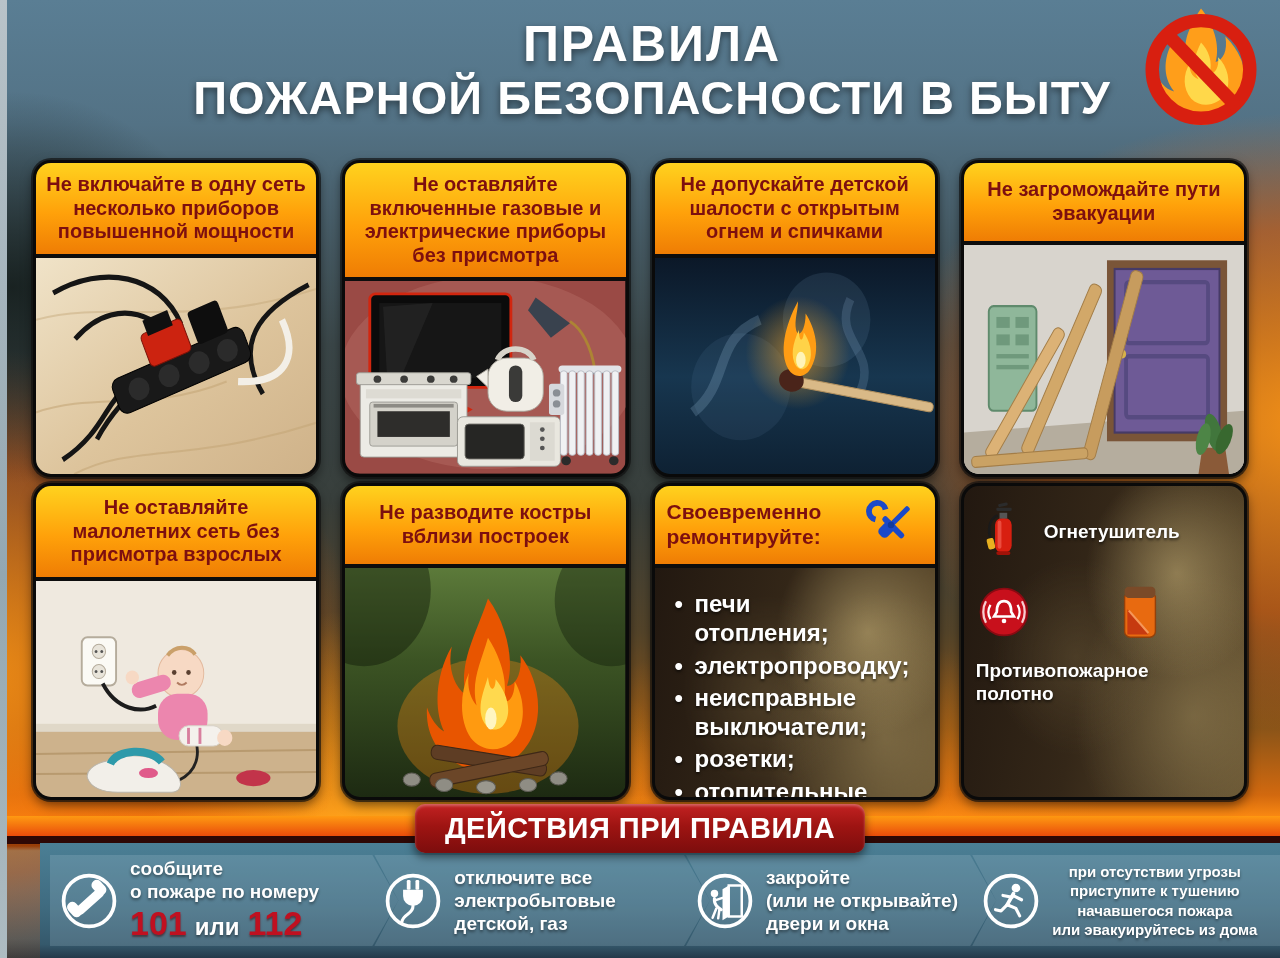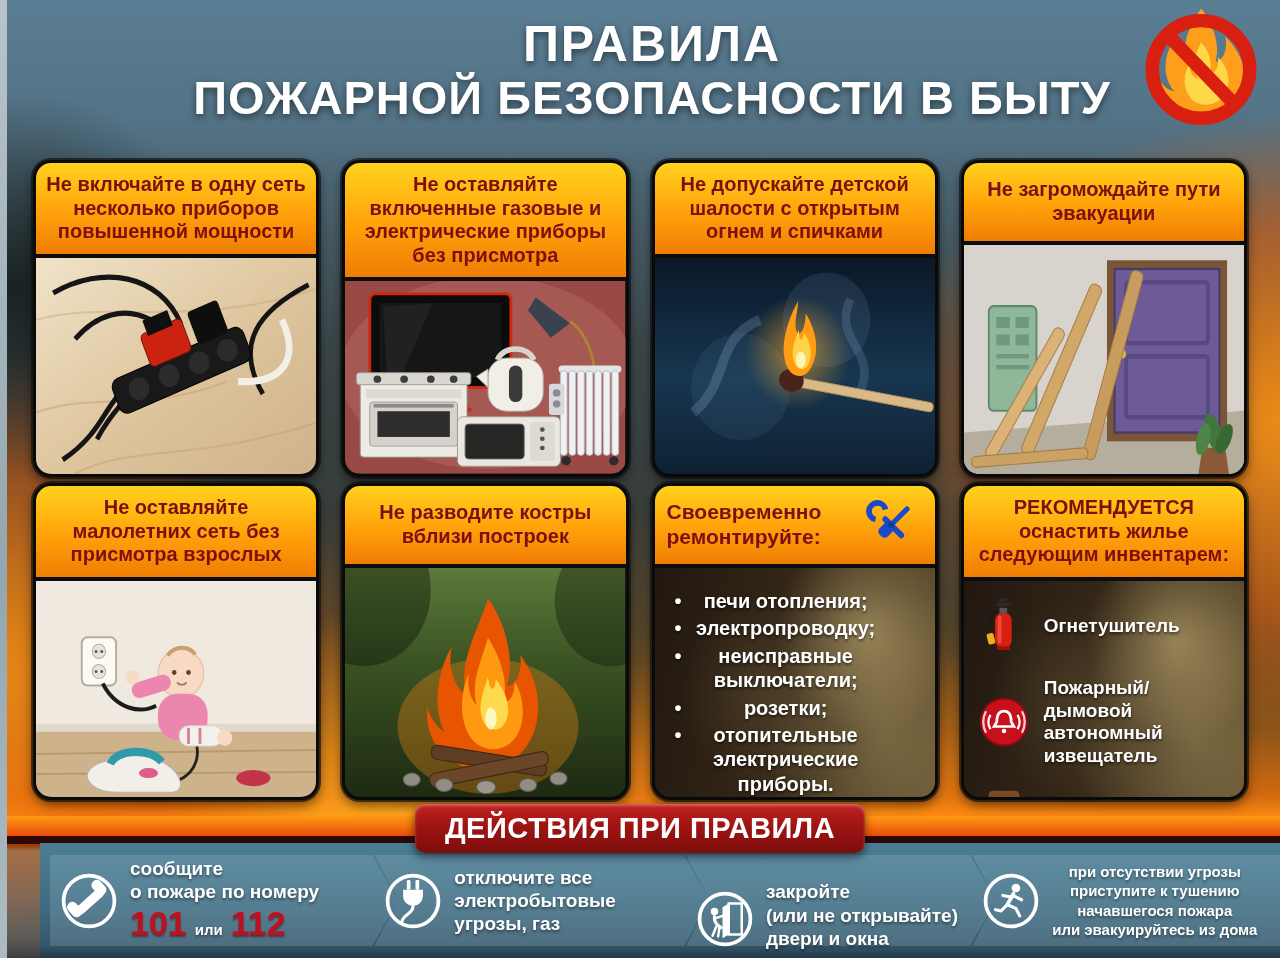--- a/index.html
+++ b/index.html
@@ -36,51 +36,51 @@
   .card-body{flex:1;position:relative;min-height:0;}
   .card-body svg.ill{width:100%;height:100%;display:block;}
   .smoke-body{
     background:
       radial-gradient(130px 150px at 76% 28%, rgba(202,180,122,.55), rgba(202,180,122,0) 70%),
       radial-gradient(170px 210px at 82% 74%, rgba(168,148,98,.45), rgba(168,148,98,0) 70%),
       radial-gradient(120px 140px at 40% 55%, rgba(120,102,66,.35), rgba(120,102,66,0) 70%),
       linear-gradient(100deg,#221810 0%,#342718 45%,#4c3c24 75%,#63502f 100%);
   }
   .repair-list{list-style:none;margin:10px 0 0 0;padding:8px 58px 8px 14px;color:#fff;
-    font-weight:bold;font-size:20px;line-height:1.22;text-align:center;}
+    font-weight:bold;font-size:24px;line-height:1.22;}
   .repair-list li{position:relative;padding-left:26px;margin:3px 0;text-shadow:0 2px 3px rgba(0,0,0,.6);}
   .repair-list li::before{content:"•";position:absolute;left:6px;top:0;}
   .equip{display:grid;grid-template-columns:56px 1fr;gap:18px 12px;align-items:center;
     padding:14px 8px 10px 12px;color:#fff;font-weight:bold;font-size:19px;line-height:1.2;}
   .equip .eq-label{text-shadow:0 2px 3px rgba(0,0,0,.6);}
   .equip svg{display:block;margin:0 auto;}
 
   .banner-band{position:absolute;left:0;top:816px;width:100%;height:21px;
     background:linear-gradient(180deg,#ff9a12,#e8480a);z-index:1;}
   .banner-line{position:absolute;left:0;top:836px;width:100%;height:8px;background:#2d0805;z-index:1;}
   .banner{position:absolute;top:804px;left:50%;transform:translateX(-50%);z-index:6;
     background:linear-gradient(180deg,#c32222 0%,#9e1412 45%,#7c0d0d 100%);
     border-radius:10px;padding:8px 30px;color:#fff;font-weight:bold;font-size:29px;letter-spacing:.5px;
     box-shadow:inset 0 2px 3px rgba(255,255,255,.3),0 4px 8px rgba(0,0,0,.5);white-space:nowrap;}
 
   .bottom{position:absolute;left:0;top:843px;width:1280px;height:115px;z-index:2;
     background:linear-gradient(180deg,#4b7f95 0%,#3f6b80 55%,#35596c 88%,#24394a 100%);
     display:flex;align-items:stretch;overflow:hidden;padding-left:8px;box-sizing:border-box;margin-left:40px;}
   .action{position:relative;display:flex;align-items:center;gap:10px;padding:8px 6px 8px 10px;box-sizing:border-box;}
-  .a1{width:25.5%;}.a2{width:24.5%;}.a3{width:22.5%;align-items:flex-end;}.a4{width:27.5%;}
+  .a1{width:25.5%;}.a2{width:24.5%;}.a3{width:22.5%;}.a4{width:27.5%;}
   .band{position:absolute;top:12px;bottom:12px;left:2px;right:-26px;background:rgba(213,233,240,.16);
     clip-path:polygon(0 0,calc(100% - 26px) 0,100% 50%,calc(100% - 26px) 100%,0 100%,24px 50%);}
   .a1 .band{clip-path:polygon(0 0,calc(100% - 26px) 0,100% 50%,calc(100% - 26px) 100%,0 100%);}
   .action .circ{position:relative;width:62px;height:62px;flex-shrink:0;}
   .action .txt{position:relative;color:#fff;font-weight:bold;font-size:19px;line-height:1.22;
     text-shadow:0 2px 3px rgba(0,0,0,.45);}
   .a4 .txt{font-size:15px;line-height:1.3;text-align:center;}
   .numline{display:flex;align-items:baseline;gap:8px;}
   .num{color:#c01020;font-size:34px;font-weight:bold;text-shadow:0 2px 2px rgba(60,0,0,.5);}
-  .sep{font-size:15px;}
+  .sep{font-size:24px;}
 </style>
 </head>
 <body>
 
 <div class="poster">
   <div class="edge-left"></div>
 
   <div class="title">
     <div class="l1">ПРАВИЛА</div>
     <div class="l2">ПОЖАРНОЙ БЕЗОПАСНОСТИ В БЫТУ</div>
@@ -333,21 +333,20 @@
           <li>печи отопления;</li>
           <li>электропроводку;</li>
           <li>неисправные выключатели;</li>
           <li>розетки;</li>
           <li>отопительные электрические приборы.</li>
         </ul>
       </div>
     </div>
 
     <div class="card">
-      <div class="card-header">РЕКОМЕНДУЕТСЯ оснастить жилье следующим инвентарем:</div>
       <div class="card-body smoke-body">
         <div class="equip">
           <svg width="40" height="64" viewBox="0 0 60 100">
             <path d="M20,24 C6,30 4,48 10,64" stroke="#1a1a1a" stroke-width="4" fill="none"></path>
             <rect x="4" y="60" width="11" height="17" rx="3" transform="rotate(-14 9 68)" fill="#e8b020"></rect>
             <rect x="16" y="28" width="26" height="54" rx="11" fill="#d81f10"></rect>
             <rect x="20" y="32" width="6" height="44" rx="3" fill="#f0584a" opacity=".8"></rect>
             <rect x="23" y="20" width="12" height="9" fill="#555"></rect>
             <rect x="18" y="12" width="24" height="5" rx="2" fill="#2b2b2b"></rect>
             <rect x="21" y="5" width="15" height="5" rx="2" transform="rotate(-12 28 8)" fill="#2b2b2b"></rect>
@@ -357,21 +356,20 @@
 
           <svg width="54" height="54" viewBox="0 0 60 60">
             <circle cx="30" cy="30" r="26" fill="#c8101c" stroke="#8a0a12" stroke-width="2"></circle>
             <path d="M30,18 C36,18 38,24 38,30 L41,35 L19,35 L22,30 C22,24 24,18 30,18 Z" fill="none" stroke="#fff" stroke-width="3"></path>
             <circle cx="30" cy="40" r="2.6" fill="#fff"></circle>
             <path d="M15,22 C12,27 12,33 15,38" stroke="#fff" stroke-width="2.5" fill="none"></path>
             <path d="M45,22 C48,27 48,33 45,38" stroke="#fff" stroke-width="2.5" fill="none"></path>
             <path d="M10,18 C6,25 6,35 10,42" stroke="#fff" stroke-width="2.5" fill="none" opacity=".8"></path>
             <path d="M50,18 C54,25 54,35 50,42" stroke="#fff" stroke-width="2.5" fill="none" opacity=".8"></path>
           </svg>
-          <div class="eq-label">Пожарный/дымовой автономный извещатель</div>
 
           <svg width="42" height="60" viewBox="0 0 60 84">
             <rect x="8" y="14" width="44" height="64" rx="8" fill="#e86a10" stroke="#93400a" stroke-width="2"></rect>
             <rect x="8" y="6" width="44" height="16" rx="6" fill="#7a4a28"></rect>
             <polygon points="12,74 12,38 42,74" fill="#c63a10"></polygon>
             <line x1="14" y1="40" x2="42" y2="72" stroke="#f5975a" stroke-width="3"></line>
           </svg>
           <div class="eq-label">Противопожарное полотно</div>
         </div>
       </div>
@@ -414,21 +412,21 @@
           <circle cx="50" cy="50" r="41" fill="none" stroke="#fff" stroke-width="6"></circle>
           <rect x="40" y="16" width="6" height="16" rx="2" fill="#fff"></rect>
           <rect x="54" y="16" width="6" height="16" rx="2" fill="#fff"></rect>
           <path d="M34,32 h32 v10 a16,16 0 0 1 -32,0 Z" fill="#fff"></path>
           <path d="M50,58 C50,72 34,70 32,84" stroke="#fff" stroke-width="5" fill="none" stroke-linecap="round"></path>
         </svg>
       </div>
       <div class="txt">
         <div>отключите все</div>
         <div>электробытовые</div>
-        <div>угрозы, газ</div>
+        <div>детской, газ</div>
       </div>
     </div>
 
     <div class="action a3">
       <div class="band"></div>
       <div class="circ">
         <svg width="62" height="62" viewBox="0 0 100 100">
           <circle cx="50" cy="50" r="41" fill="none" stroke="#fff" stroke-width="6"></circle>
           <rect x="56" y="25" width="21" height="50" fill="none" stroke="#fff" stroke-width="4"></rect>
           <polygon points="56,25 46,31 46,81 56,75" fill="#fff"></polygon>

